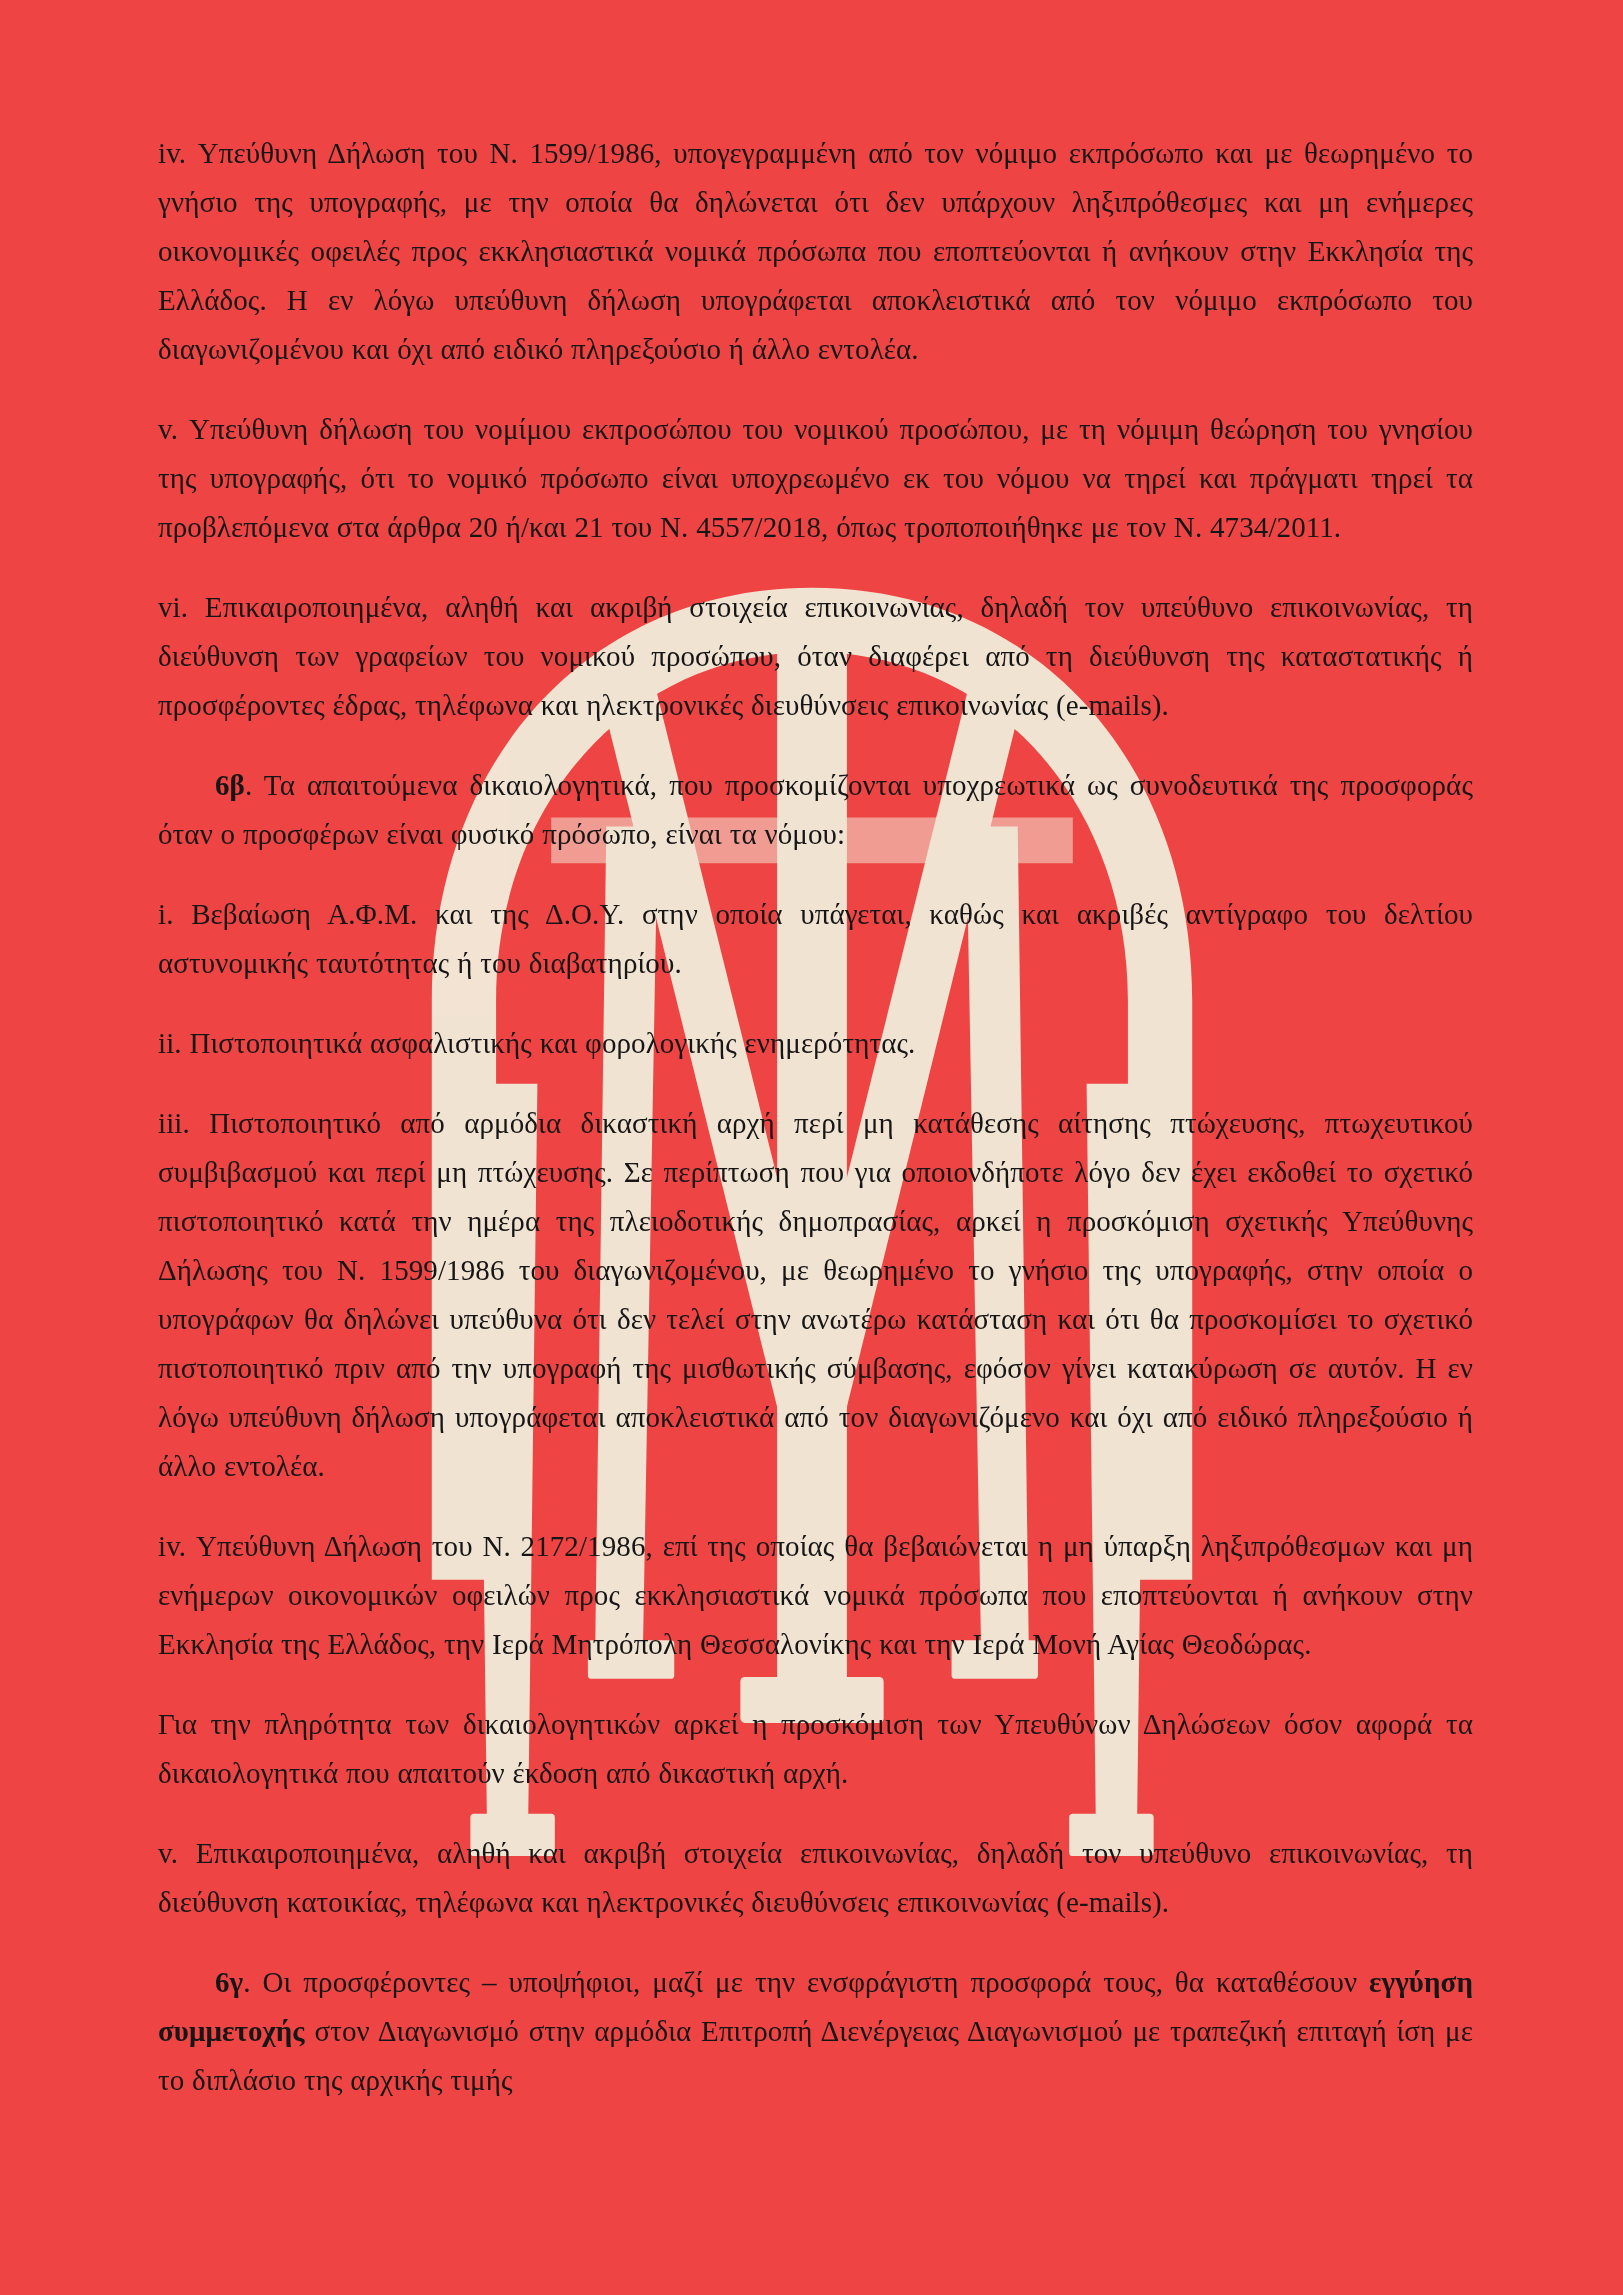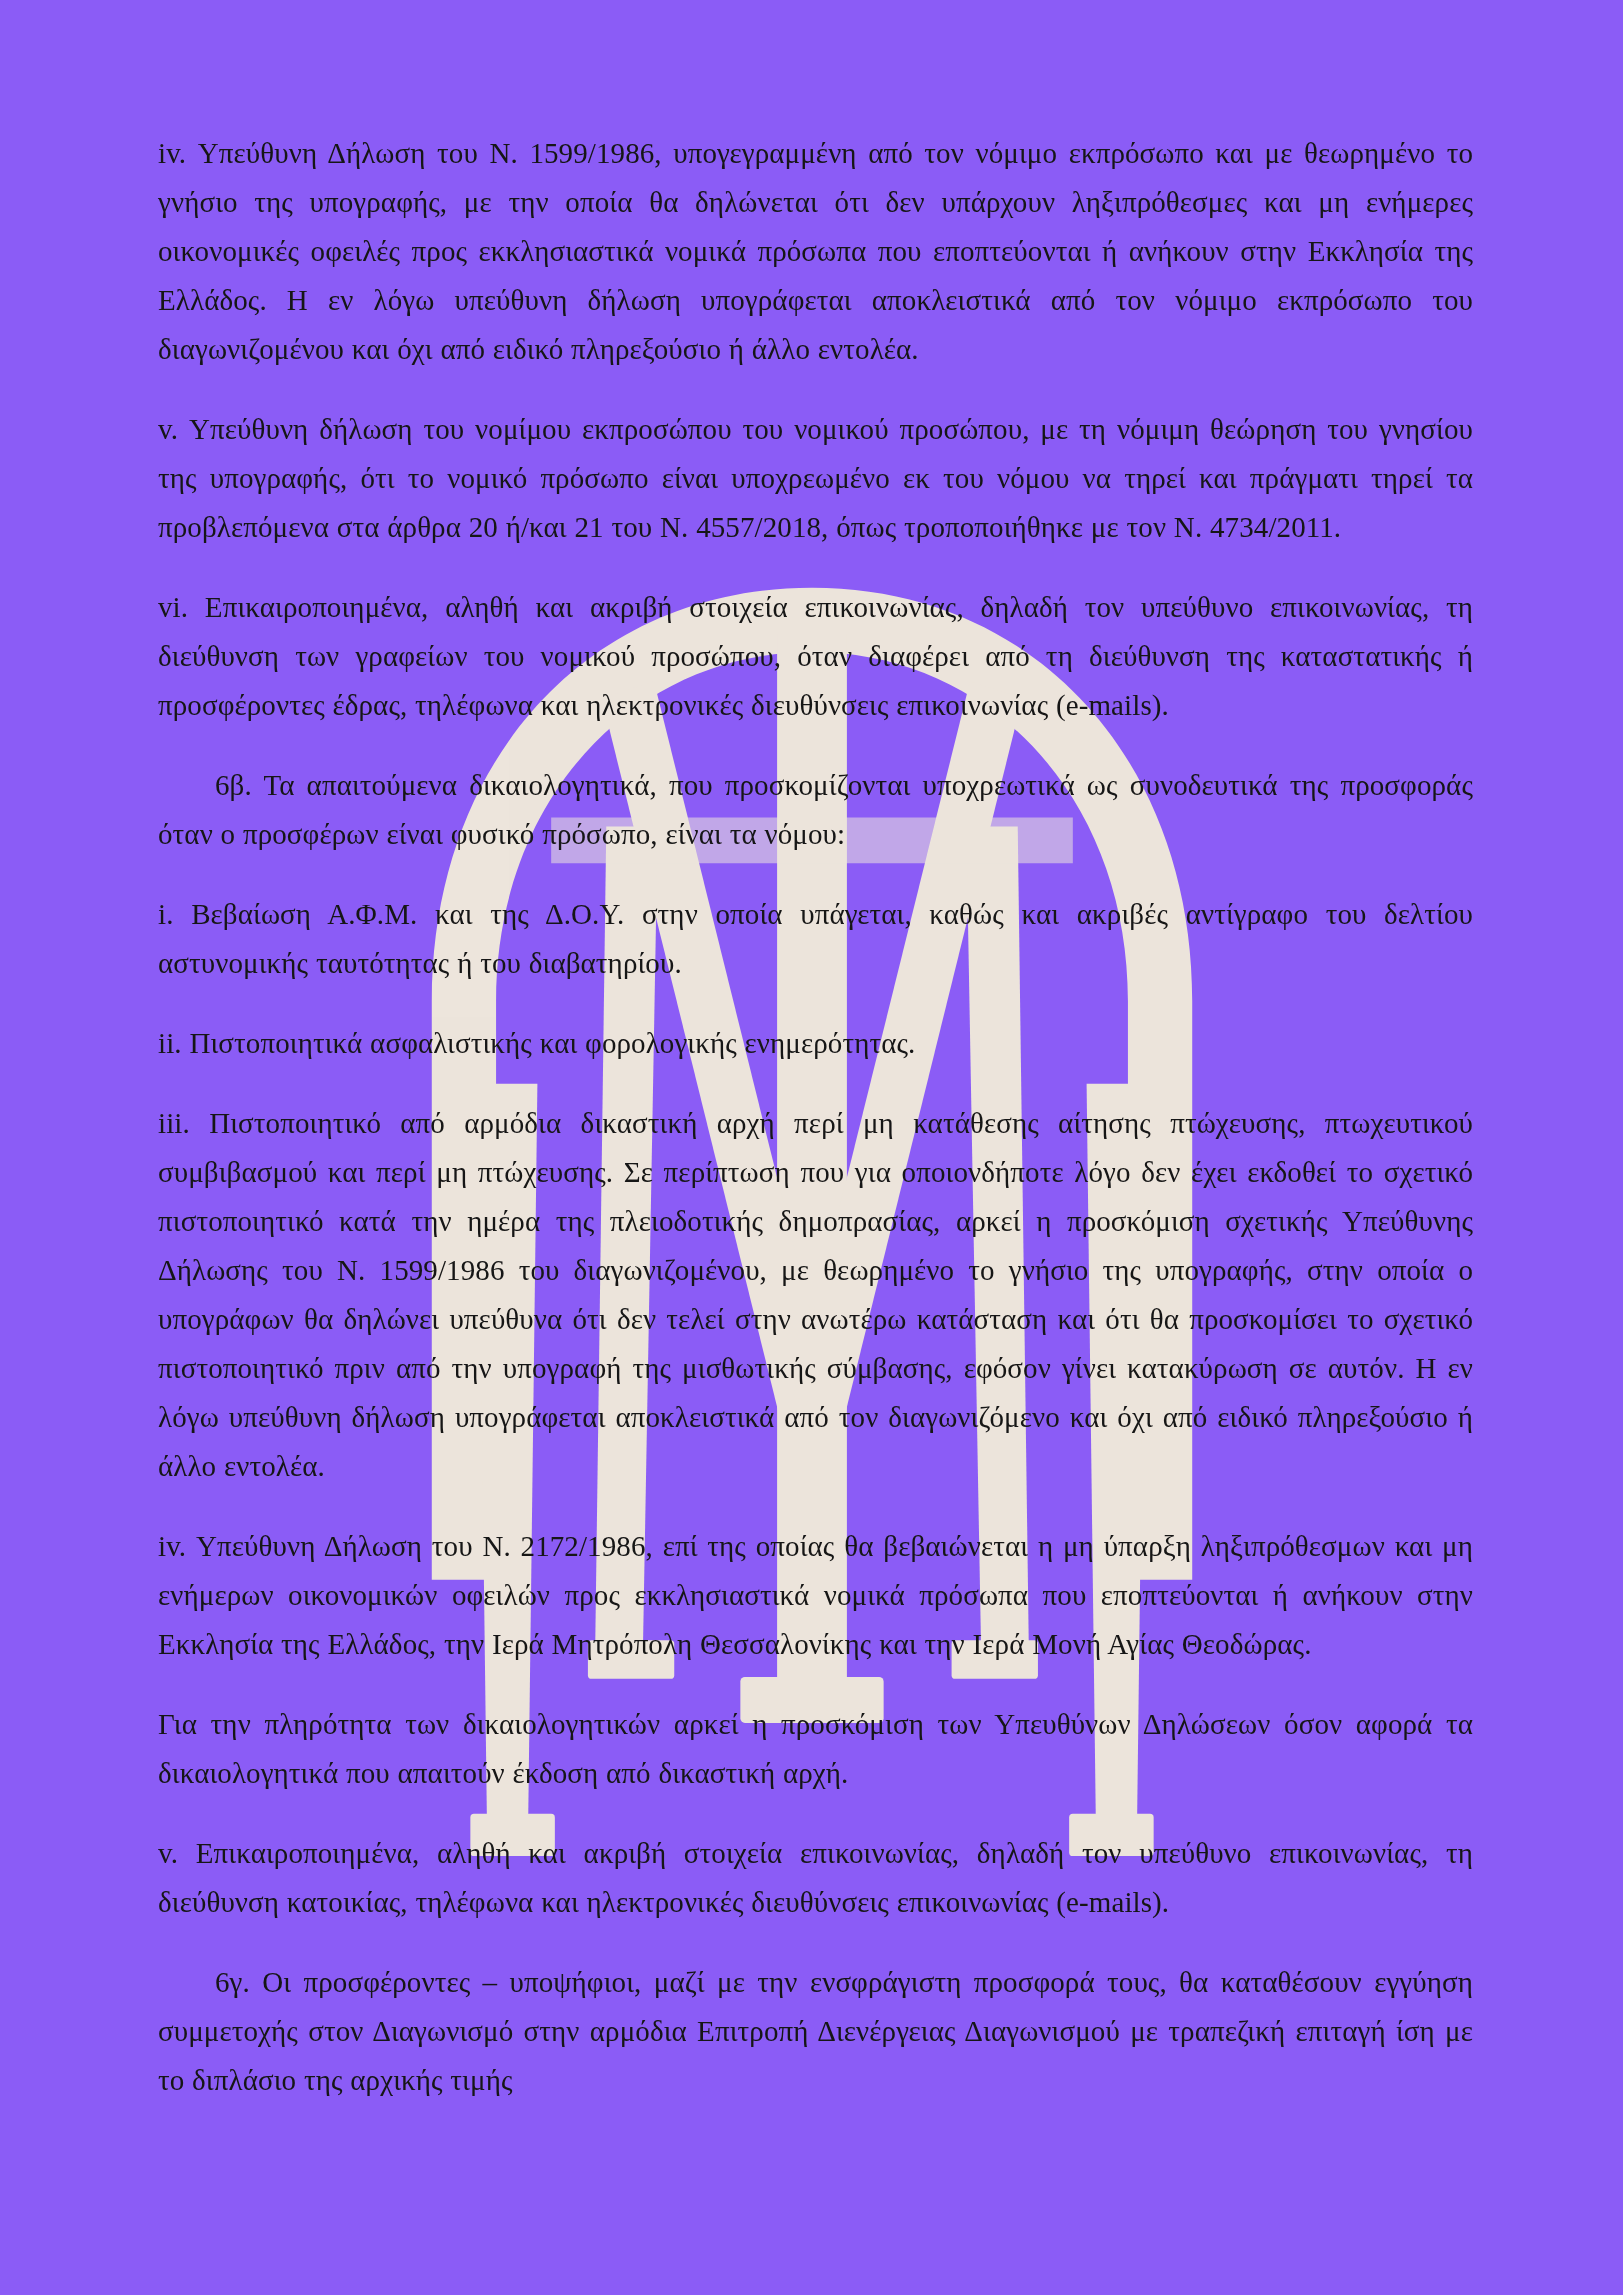--- a/index.html
+++ b/index.html
@@ -4,21 +4,21 @@
 <style>
   html, body {
     margin: 0;
     padding: 0;
     background: #ffffff;
   }
   .page {
     position: relative;
     width: 1624px;
     height: 2296px;
-    background: #8b5cf6;
+    background: #ef4444;
     overflow: hidden;
     font-family: "Liberation Serif", "DejaVu Serif", serif;
   }
 
   
   .watermark {
     position: absolute;
     left: 0;
     top: 0;
     width: 1624px;
@@ -46,21 +46,21 @@
     letter-spacing: 0.1px;
     word-spacing: 0.4px;
   }
   p.para.indent {
     text-indent: 57px;
   }
   p.para.tight {
     margin-bottom: 27.5px;
   }
   b.lbl {
-    font-weight: normal;
+    font-weight: bold;
   }
 </style>
 </head>
 <body>
 
 <div class="page">
 
   <div class="watermark">
     <svg width="1624" height="2296" viewBox="0 0 1768 2500" xmlns="http://www.w3.org/2000/svg">
       <g fill="#f2ecda" stroke="none" opacity="0.95">

